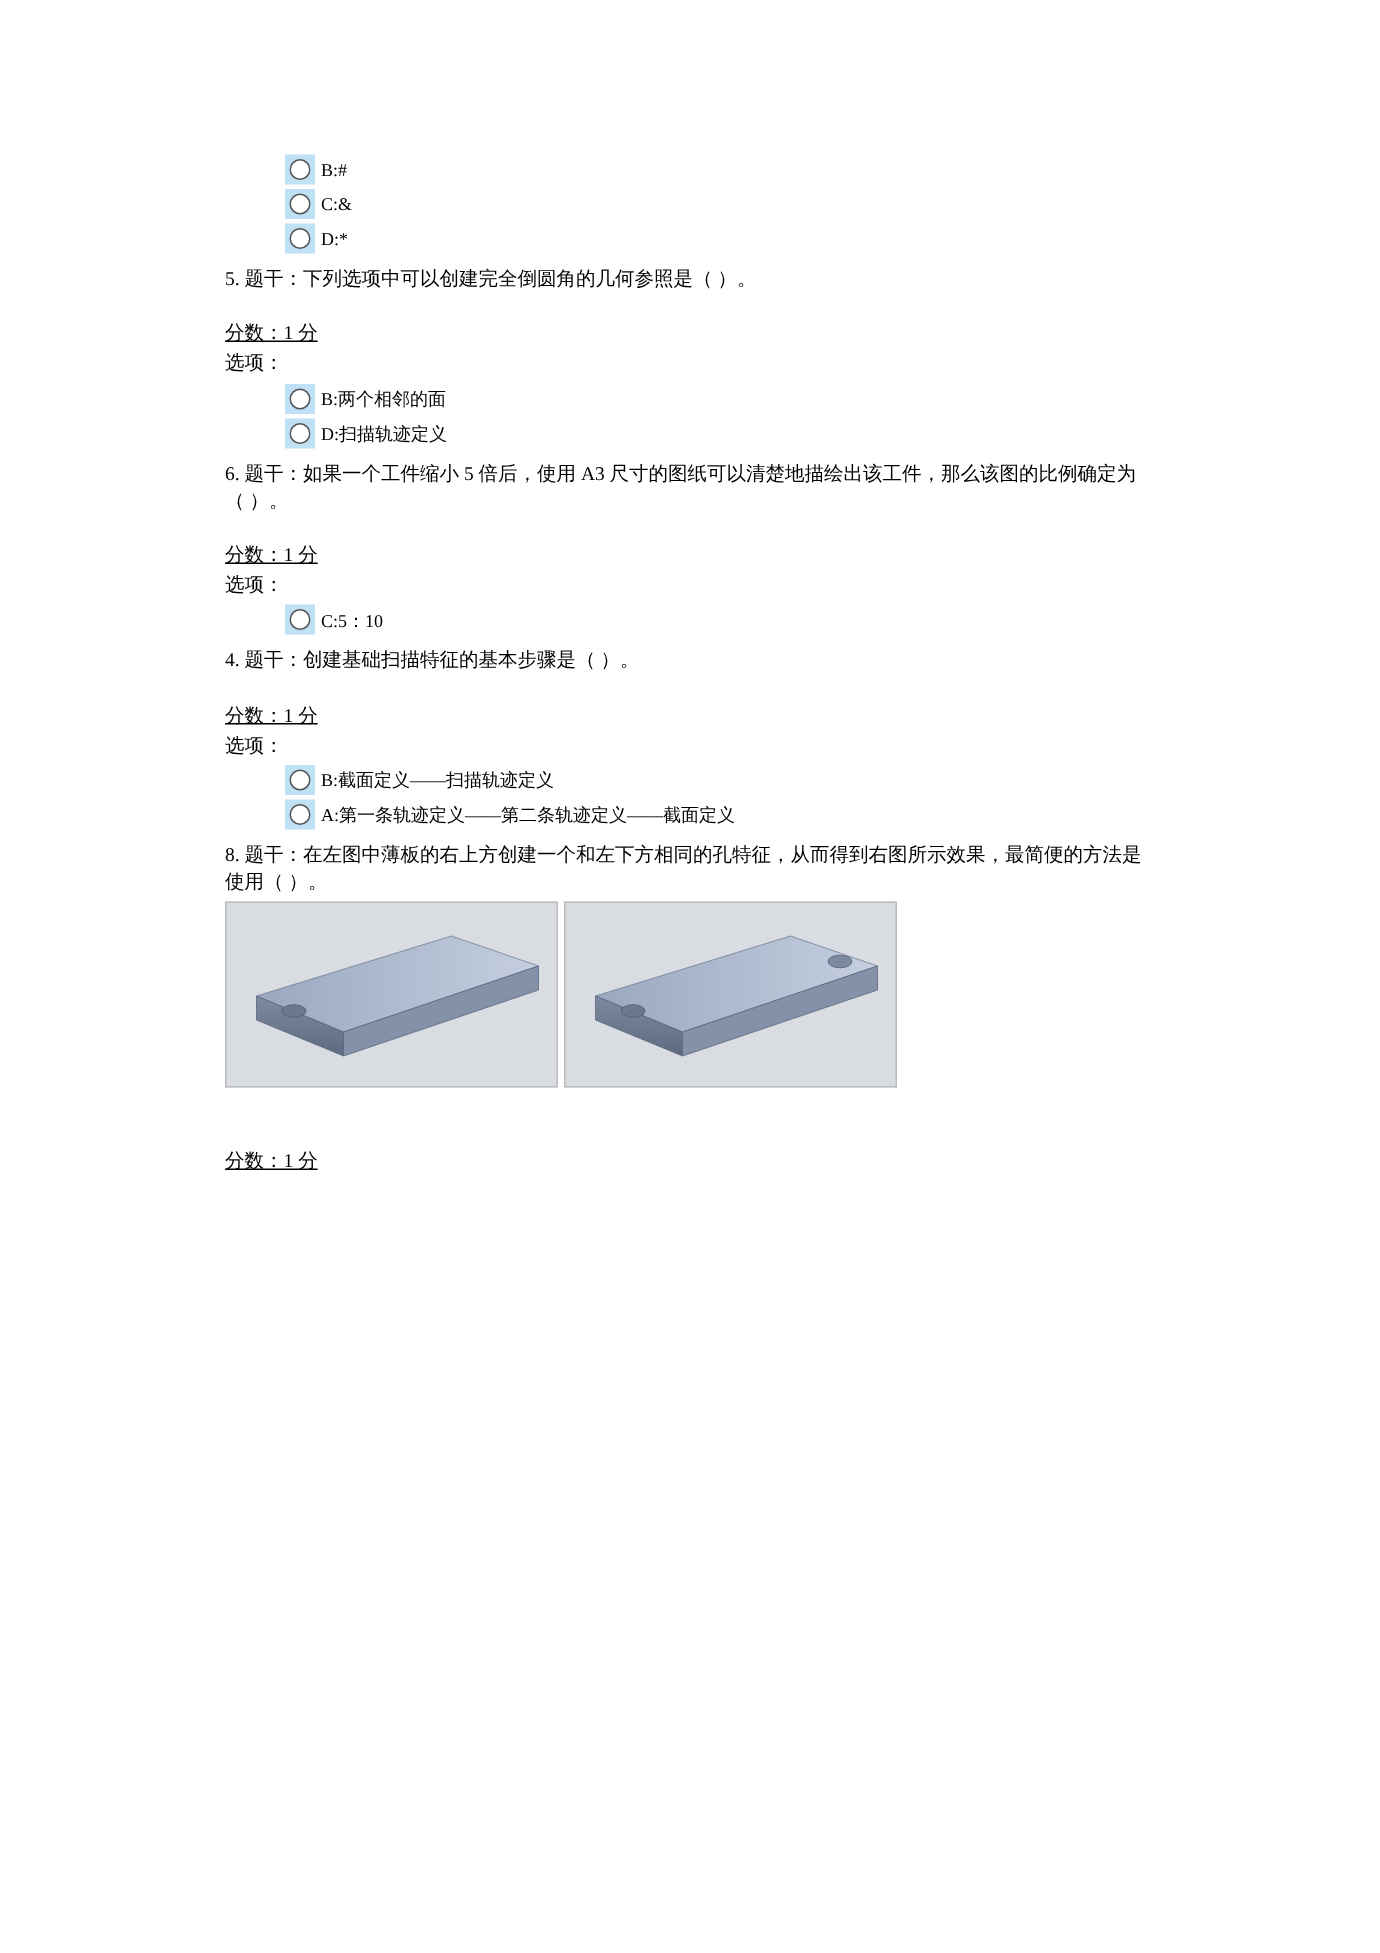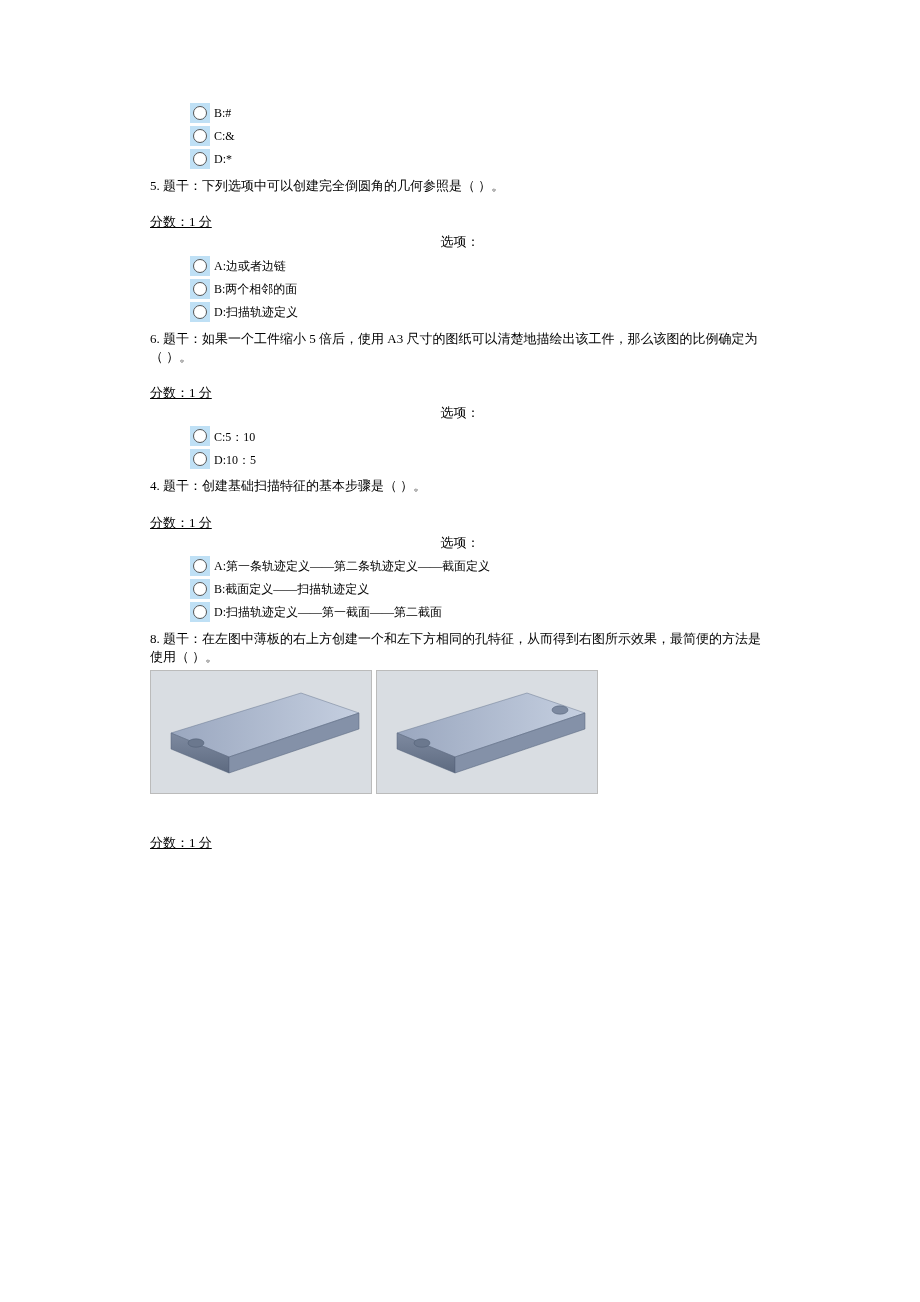--- a/index.html
+++ b/index.html
@@ -41,21 +41,20 @@
   }
   .stem {
     margin: 8px 0 4px 0;
   }
   .score {
     margin: 18px 0 2px 0;
     text-decoration: underline;
   }
   .opts-header {
     margin: 2px 0 4px 0;
-    text-align: center;
   }
   .img-row {
     display: flex;
     gap: 4px;
     margin: 4px 0 8px 0;
   }
   .plate {
     width: 220px;
     height: 122px;
     background: #d9dde2;
@@ -86,61 +85,49 @@
     <span class="opt-label">D:*</span>
   </div>
 </div>
 
 <div class="stem">5. 题干：下列选项中可以创建完全倒圆角的几何参照是（ ）。</div>
 <div class="score">分数：1 分</div>
 <div class="opts-header">选项：</div>
 <div>
   <div class="opt-row">
     <span class="radio-btn"></span>
-    <span class="opt-label">A:边或者边链</span>
-  </div>
-  <div class="opt-row">
-    <span class="radio-btn"></span>
     <span class="opt-label">B:两个相邻的面</span>
   </div>
   <div class="opt-row">
     <span class="radio-btn"></span>
     <span class="opt-label">D:扫描轨迹定义</span>
   </div>
 </div>
 
 <div class="stem">6. 题干：如果一个工件缩小 5 倍后，使用 A3 尺寸的图纸可以清楚地描绘出该工件，那么该图的比例确定为（ ）。</div>
 <div class="score">分数：1 分</div>
 <div class="opts-header">选项：</div>
 <div>
   <div class="opt-row">
     <span class="radio-btn"></span>
     <span class="opt-label">C:5：10</span>
   </div>
-  <div class="opt-row">
-    <span class="radio-btn"></span>
-    <span class="opt-label">D:10：5</span>
-  </div>
 </div>
 
 <div class="stem">4. 题干：创建基础扫描特征的基本步骤是（ ）。</div>
 <div class="score">分数：1 分</div>
 <div class="opts-header">选项：</div>
 <div>
   <div class="opt-row">
     <span class="radio-btn"></span>
-    <span class="opt-label">A:第一条轨迹定义——第二条轨迹定义——截面定义</span>
-  </div>
-  <div class="opt-row">
-    <span class="radio-btn"></span>
     <span class="opt-label">B:截面定义——扫描轨迹定义</span>
   </div>
   <div class="opt-row">
     <span class="radio-btn"></span>
-    <span class="opt-label">D:扫描轨迹定义——第一截面——第二截面</span>
+    <span class="opt-label">A:第一条轨迹定义——第二条轨迹定义——截面定义</span>
   </div>
 </div>
 
 <div class="stem">8. 题干：在左图中薄板的右上方创建一个和左下方相同的孔特征，从而得到右图所示效果，最简便的方法是使用（ ）。</div>
 
 <div class="img-row">
   <div class="plate">
     <svg class="plate-svg" viewBox="0 0 220 122">
       <defs>
         <linearGradient id="gTop1" x1="0" y1="0" x2="1" y2="0">

